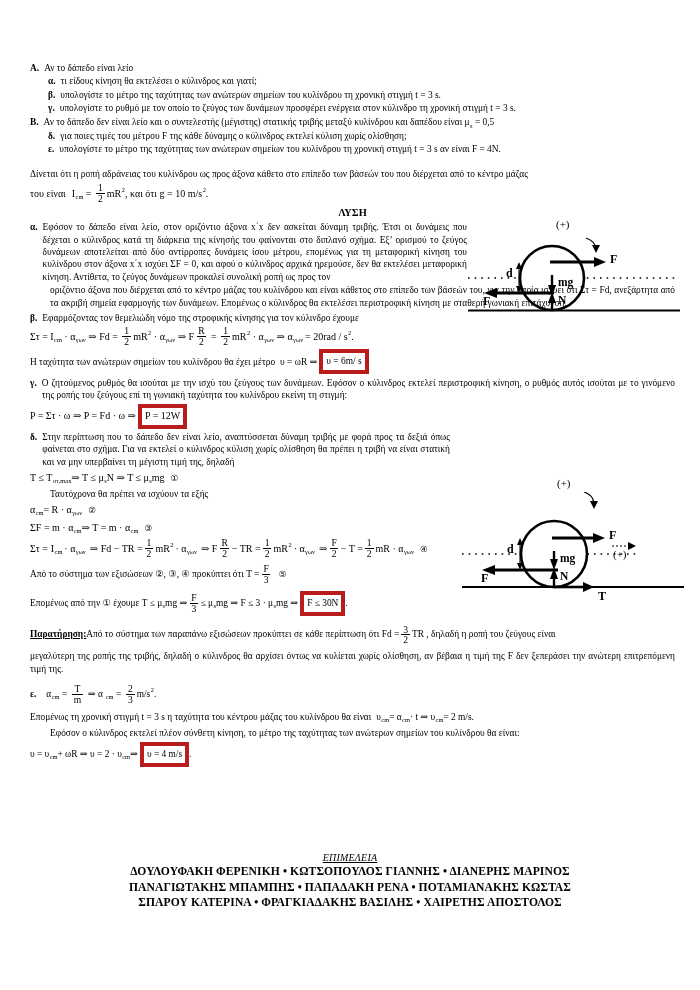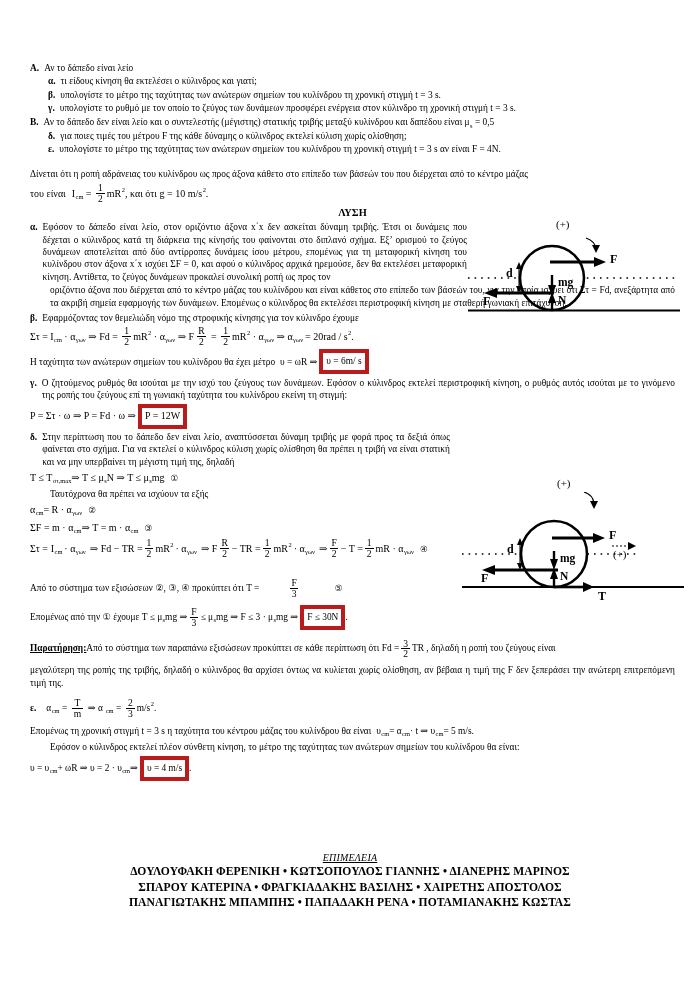--- a/index.html
+++ b/index.html
@@ -408,21 +408,21 @@
       <span>− T =</span>
       <span class="frac">
         <span class="num">1</span>
         <span class="den">2</span>
       </span>
       <span>mR · α</span>
       <span class="sub">γων</span>
       <span class="circnum">④</span>
     </div>
 
-    <div class="math indent" style="font-size:9.4px; margin-top:19px;gap:28px;">
+    <div class="math indent" style="font-size:9.4px; margin-top:5px;">
       <span>Από το σύστημα των εξισώσεων ②, ③, ④ προκύπτει ότι  T  =</span>
       <span class="frac">
         <span class="num">F</span>
         <span class="den">3</span>
       </span>
       <span class="circnum">⑤</span>
     </div>
 
     <div class="math indent" style="font-size:9.4px; margin-top:6px;">
       <span>Επομένως από την ① έχουμε  T ≤ μ</span>
@@ -473,37 +473,37 @@
 
     <div class="math indent" style="font-size:9.4px; margin-top:4px;">
       <span>Επομένως τη χρονική στιγμή t = 3 s η ταχύτητα του κέντρου μάζας του κυλίνδρου θα είναι</span>
       <span style="width:5px;"></span>
       <span>υ</span>
       <span class="sub">cm</span>
       <span> = α</span>
       <span class="sub">cm</span>
       <span> · t ⇒ υ</span>
       <span class="sub">cm</span>
-      <span> = 5 m/s.</span>
+      <span> = 2 m/s.</span>
     </div>
 
     <div class="p indent" style="margin-top:1px;">Εφόσον ο κύλινδρος εκτελεί πλέον σύνθετη κίνηση, το μέτρο της ταχύτητας των ανώτερων σημείων του κυλίνδρου θα είναι:</div>
 
     <div class="math indent" style="font-size:9.4px; margin-top:3px;">
       <span>υ = υ</span>
       <span class="sub">cm</span>
       <span> + ωR ⇒ υ = 2 · υ</span>
       <span class="sub">cm</span>
       <span> ⇒</span>
       <span class="boxed">υ = 4 m/s</span>
       <span>.</span>
     </div>
 
   </div>
 
   <div class="footer" style="top:852px;">
     <div class="epi">ΕΠΙΜΕΛΕΙΑ</div>
     <div class="names">ΔΟΥΛΟΥΦΑΚΗ ΦΕΡΕΝΙΚΗ • ΚΩΤΣΟΠΟΥΛΟΣ ΓΙΑΝΝΗΣ • ΔΙΑΝΕΡΗΣ ΜΑΡΙΝΟΣ</div>
+    <div class="names">ΠΑΝΑΓΙΩΤΑΚΗΣ ΜΠΑΜΠΗΣ • ΠΑΠΑΔΑΚΗ ΡΕΝΑ • ΠΟΤΑΜΙΑΝΑΚΗΣ ΚΩΣΤΑΣ</div>
     <div class="names">ΣΠΑΡΟΥ ΚΑΤΕΡΙΝΑ • ΦΡΑΓΚΙΑΔΑΚΗΣ ΒΑΣΙΛΗΣ • ΧΑΙΡΕΤΗΣ ΑΠΟΣΤΟΛΟΣ</div>
-    <div class="names">ΠΑΝΑΓΙΩΤΑΚΗΣ ΜΠΑΜΠΗΣ • ΠΑΠΑΔΑΚΗ ΡΕΝΑ • ΠΟΤΑΜΙΑΝΑΚΗΣ ΚΩΣΤΑΣ</div>
   </div>
 
 </div>
 
 </body></html>

